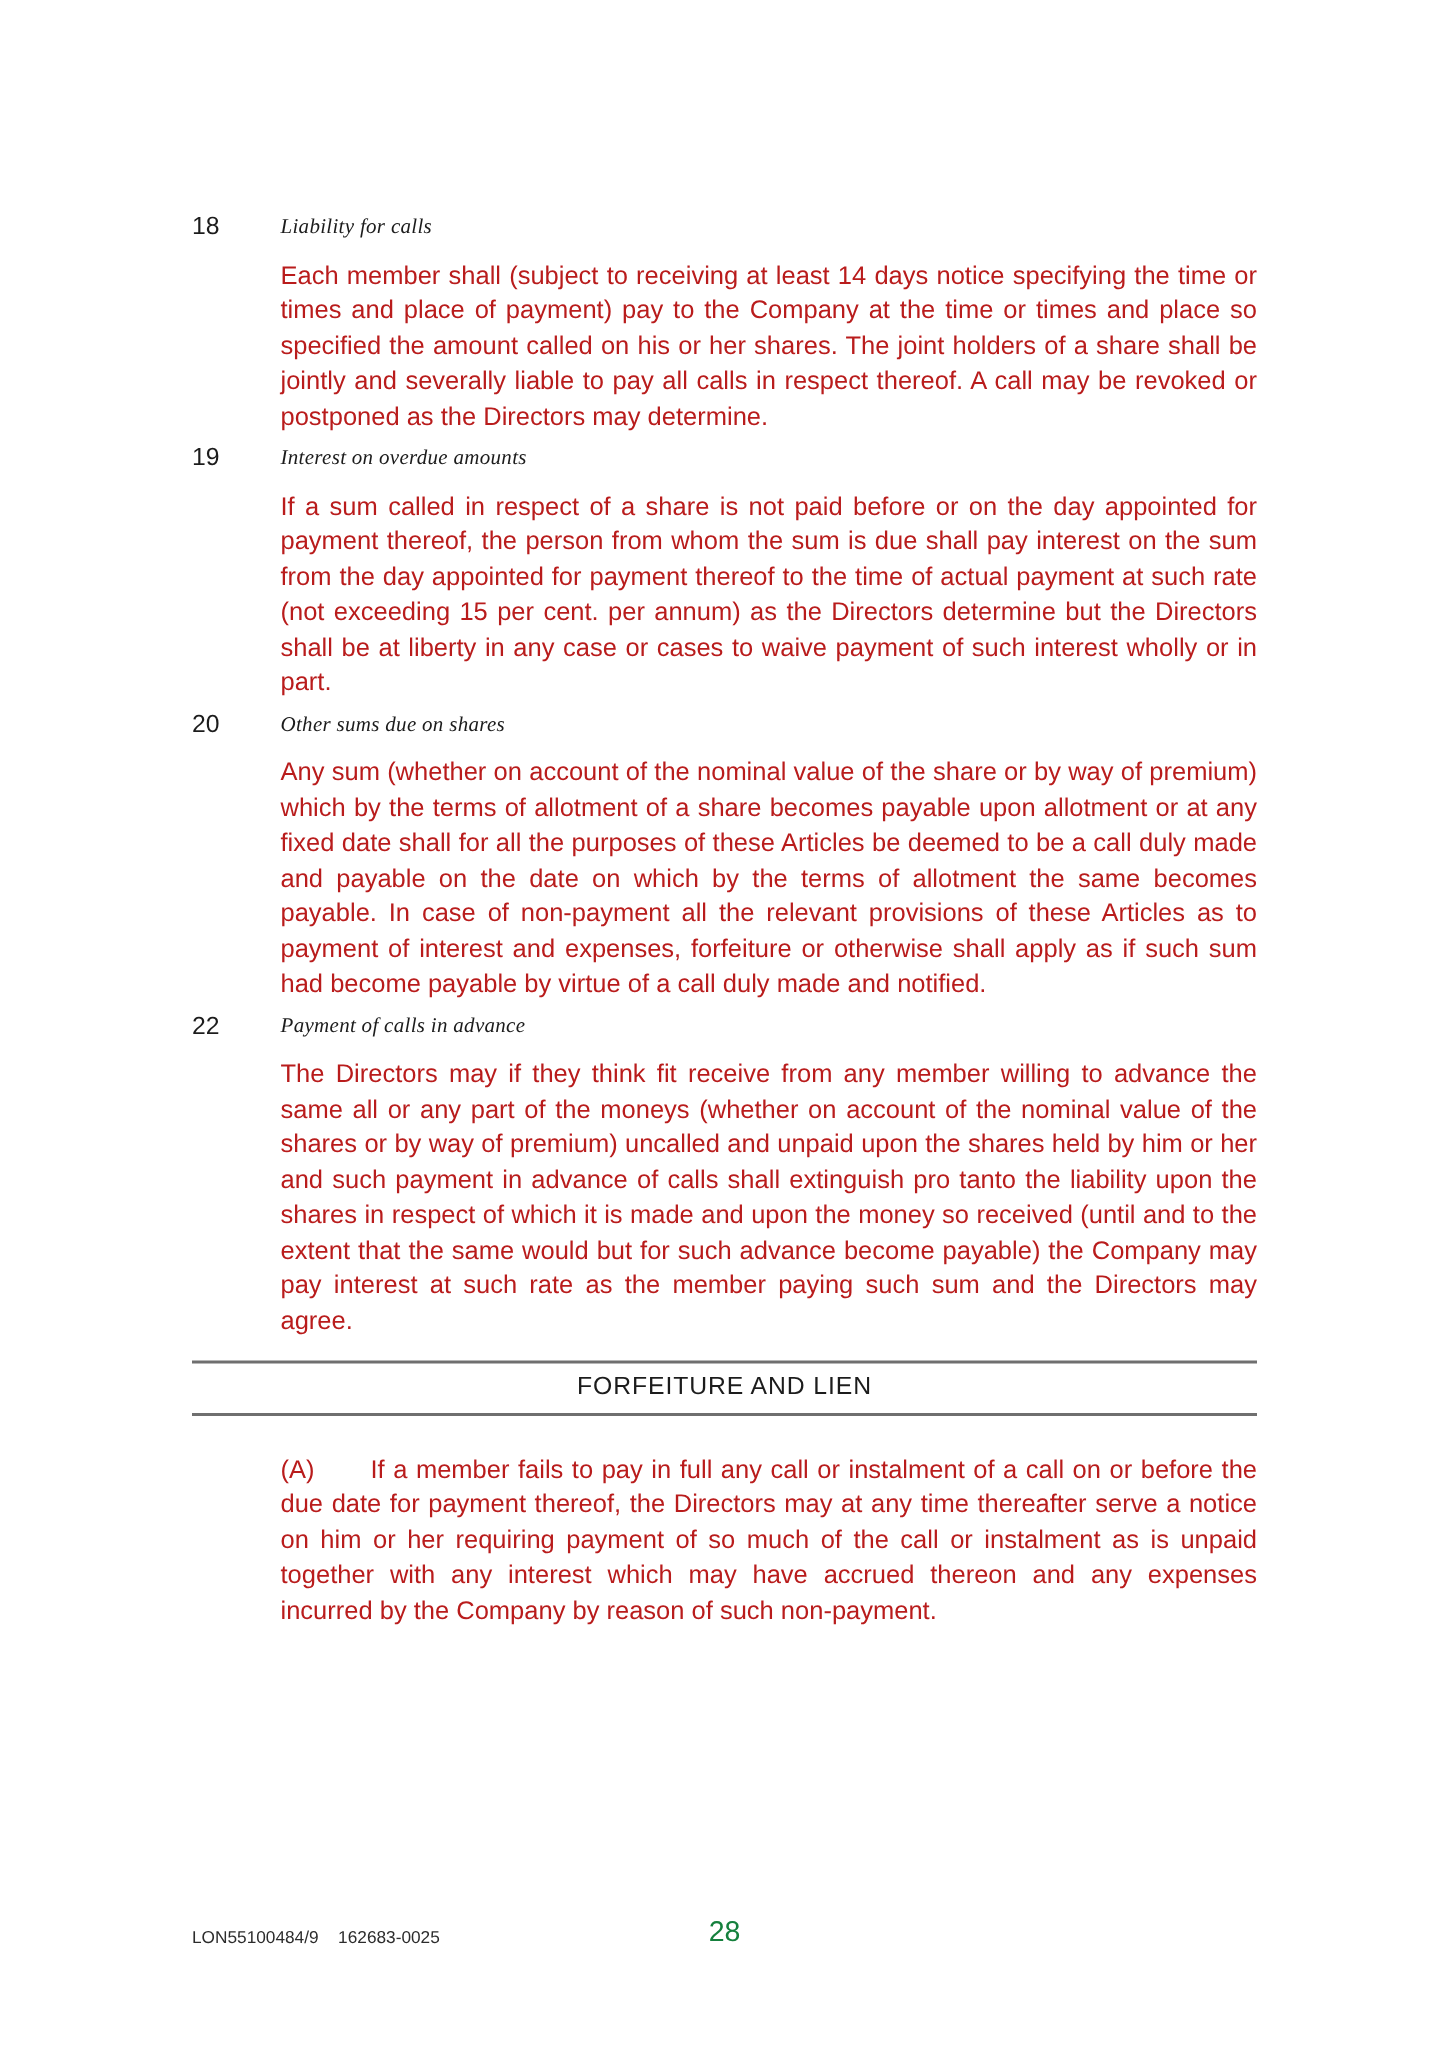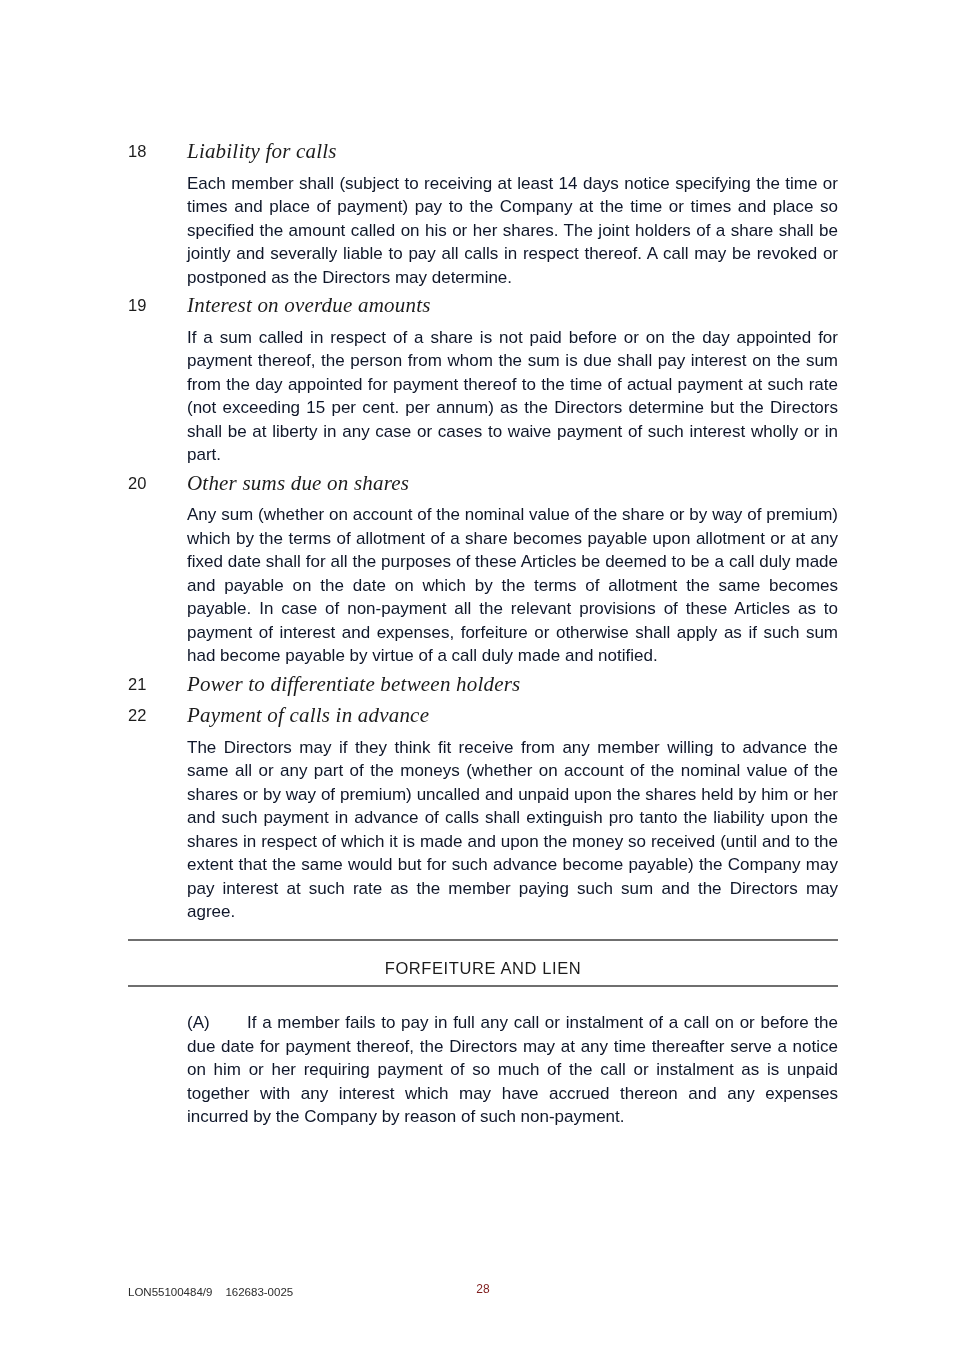--- a/index.html
+++ b/index.html
@@ -26,70 +26,70 @@
   .sec-num {
     flex: 0 0 59px;
     width: 59px;
     font-size: 16.5px;
     line-height: 23.5px;
     color: #1c1c1c;
   }
   .sec-title {
     font-family: "Liberation Serif", serif;
     font-style: italic;
-    font-size: 21px;
+    font-size: 14px;
     line-height: 23.5px;
     color: #1c1c1c;
     letter-spacing: 0.2px;
   }
   .sec-body {
     margin: 0 0 5px 59px;
     font-size: 17px;
     line-height: 23.5px;
     text-align: justify;
-    color: #0f172a;
+    color: #b91c1c;
   }
   .para-label {
     display: inline-block;
     width: 60px;
   }
   .divider {
     margin: 15px 0 24px 0;
   }
   .rule {
     height: 0;
     border: none;
     border-top: 2px solid #6f6f6f;
     margin: 0;
   }
   .divider-title {
     text-align: center;
     font-size: 16.5px;
     line-height: 23.5px;
     letter-spacing: 0.6px;
-    margin: 16px 0 5px 0;
+    margin: 4px 0 5px 0;
     color: #1c1c1c;
   }
   .footer {
     position: absolute;
     left: 128px;
     top: 1284px;
     width: 710px;
     font-size: 11.5px;
     line-height: 16px;
     color: #2c2c2c;
   }
   .ref-right { margin-left: 13px; }
   .page-num {
     position: absolute;
     left: 50%;
     transform: translateX(-50%);
     top: -3px;
-    font-size: 12px;
-    color: #7f1d1d;
+    font-size: 19px;
+    color: #15803d;
   }
 </style>
 </head>
 <body>
 
 <div class="page">
   <div class="content">
 
     <div class="section">
       <div class="sec-head">
@@ -109,24 +109,20 @@
 
     <div class="section">
       <div class="sec-head">
         <span class="sec-num">20</span>
         <span class="sec-title">Other sums due on shares</span>
       </div>
       <p class="sec-body">Any sum (whether on account of the nominal value of the share or by way of premium) which by the terms of allotment of a share becomes payable upon allotment or at any fixed date shall for all the purposes of these Articles be deemed to be a call duly made and payable on the date on which by the terms of allotment the same becomes payable. In case of non-payment all the relevant provisions of these Articles as to payment of interest and expenses, forfeiture or otherwise shall apply as if such sum had become payable by virtue of a call duly made and notified.</p>
     </div>
 
     <div class="section">
-      <div class="sec-head">
-        <span class="sec-num">21</span>
-        <span class="sec-title">Power to differentiate between holders</span>
-      </div>
     </div>
 
     <div class="section">
       <div class="sec-head">
         <span class="sec-num">22</span>
         <span class="sec-title">Payment of calls in advance</span>
       </div>
       <p class="sec-body">The Directors may if they think fit receive from any member willing to advance the same all or any part of the moneys (whether on account of the nominal value of the shares or by way of premium) uncalled and unpaid upon the shares held by him or her and such payment in advance of calls shall extinguish pro tanto the liability upon the shares in respect of which it is made and upon the money so received (until and to the extent that the same would but for such advance become payable) the Company may pay interest at such rate as the member paying such sum and the Directors may agree.</p>
     </div>
 

